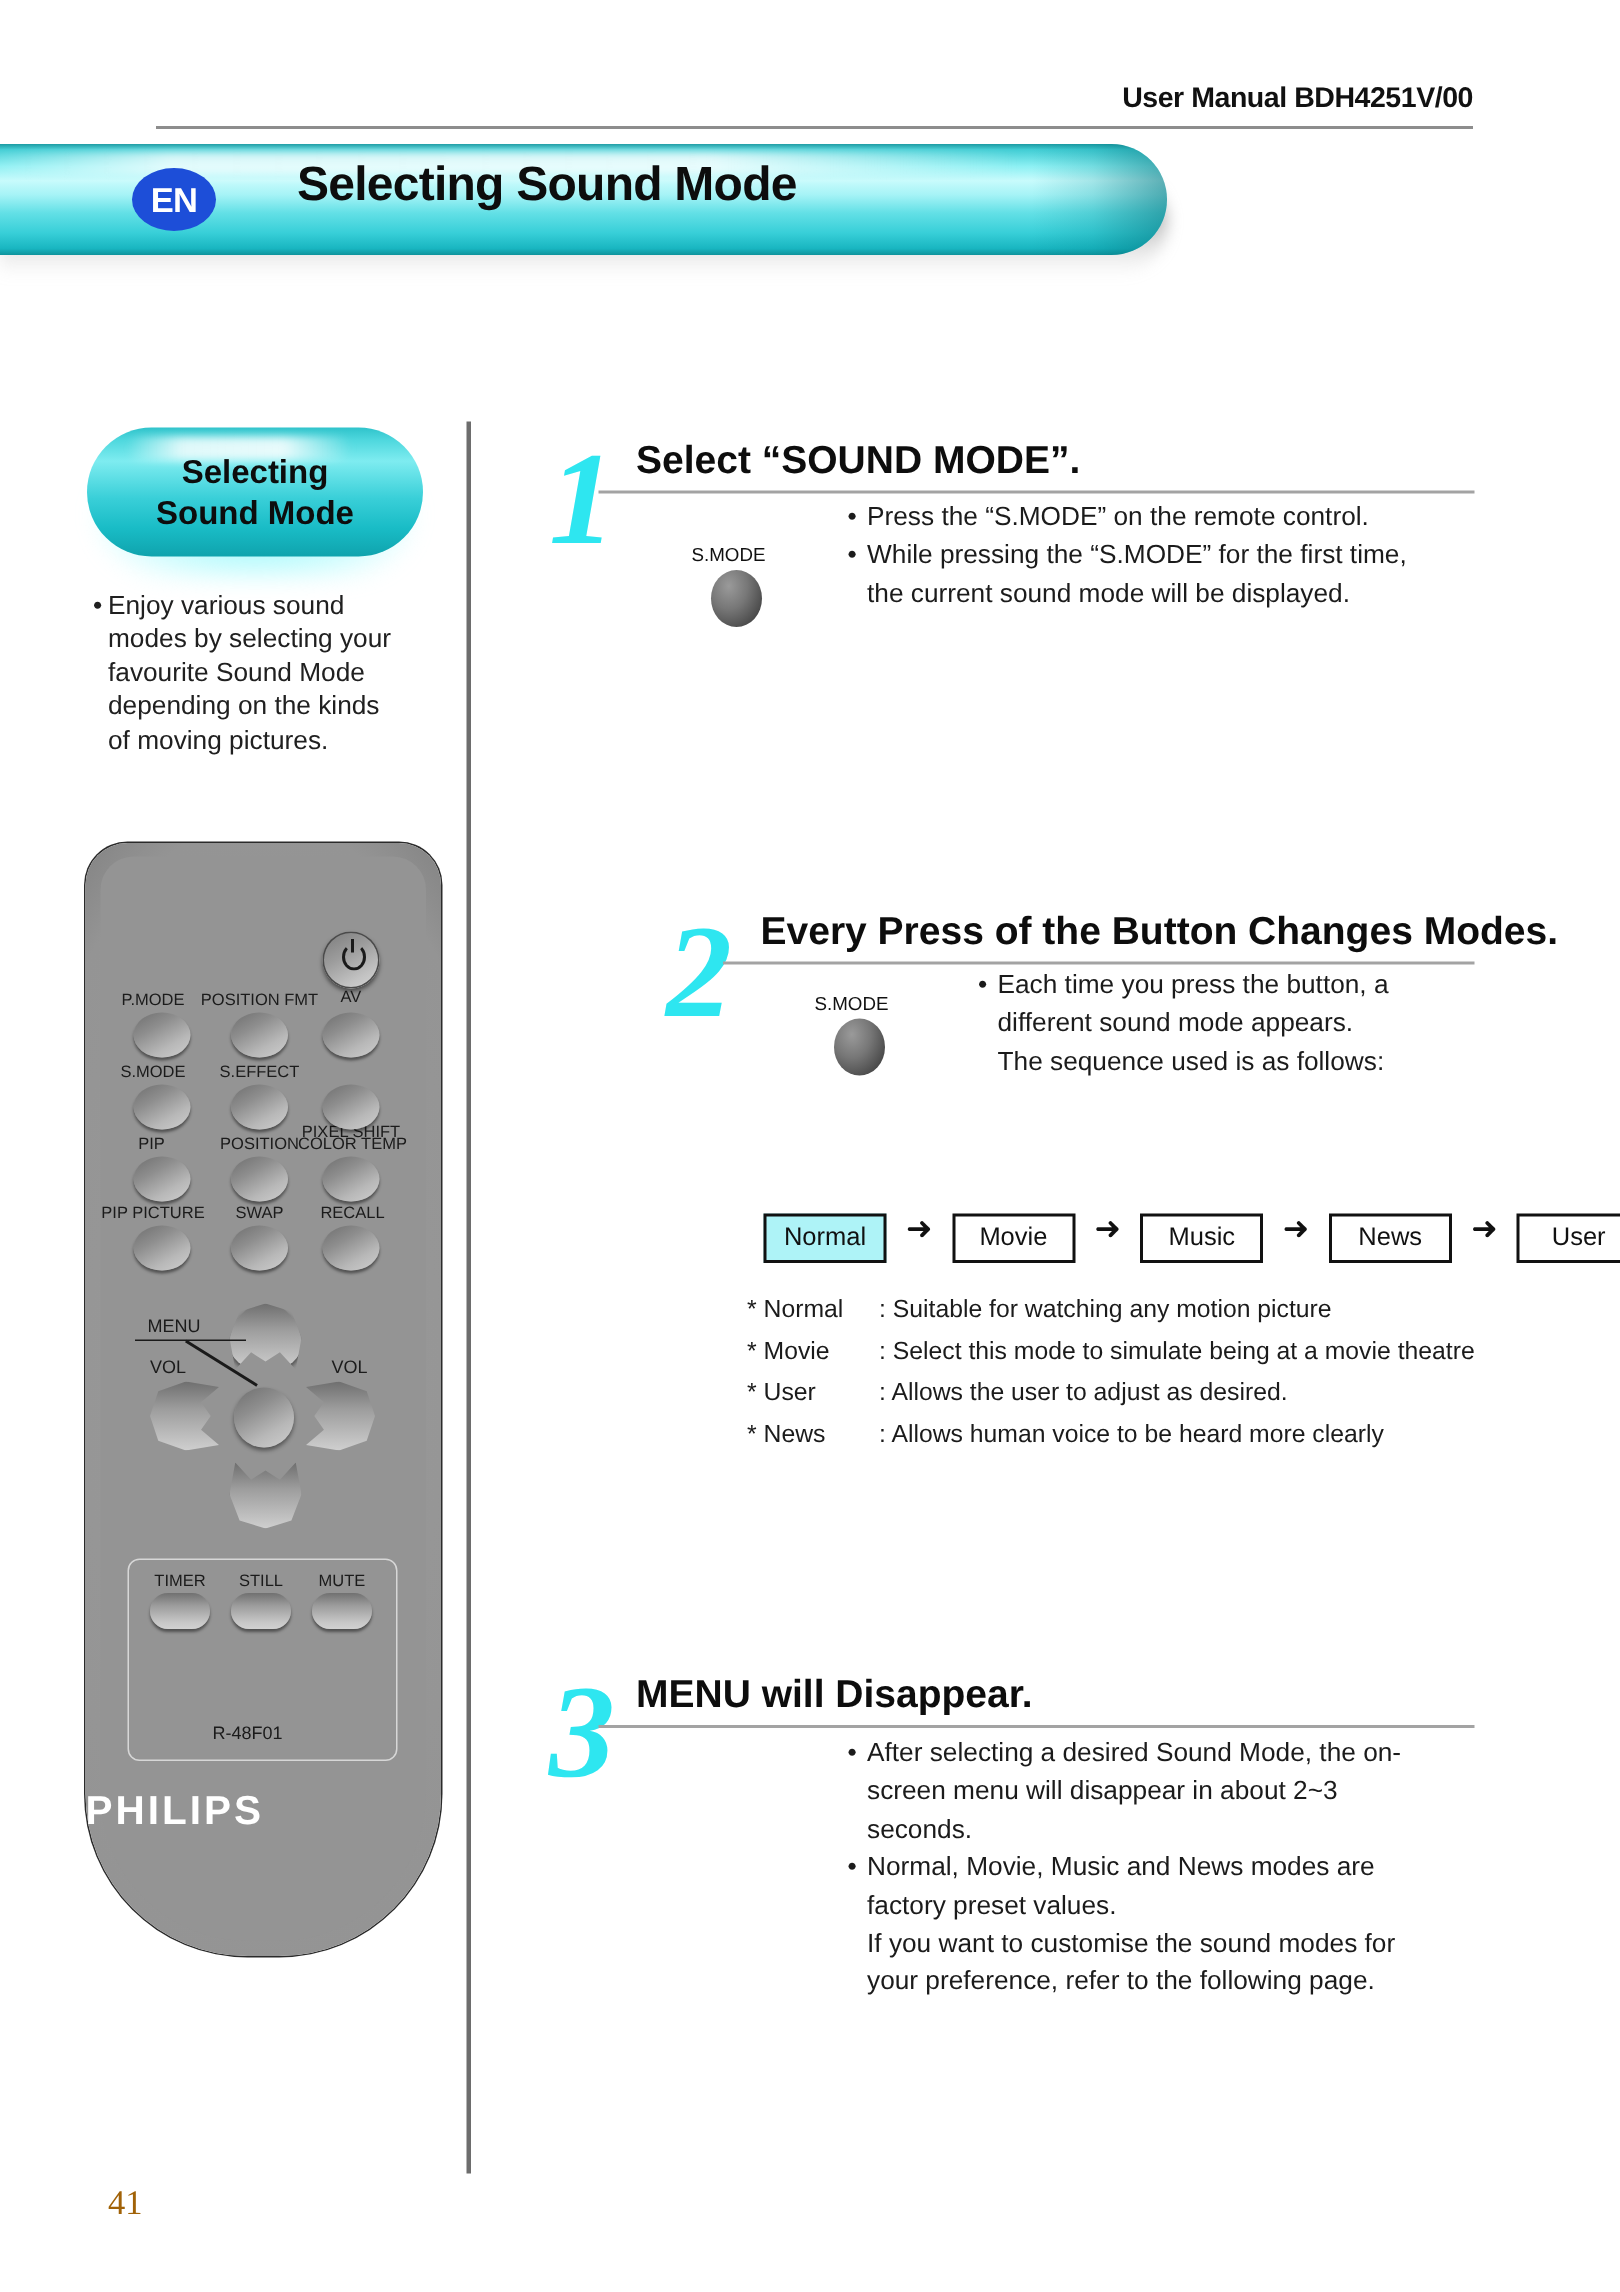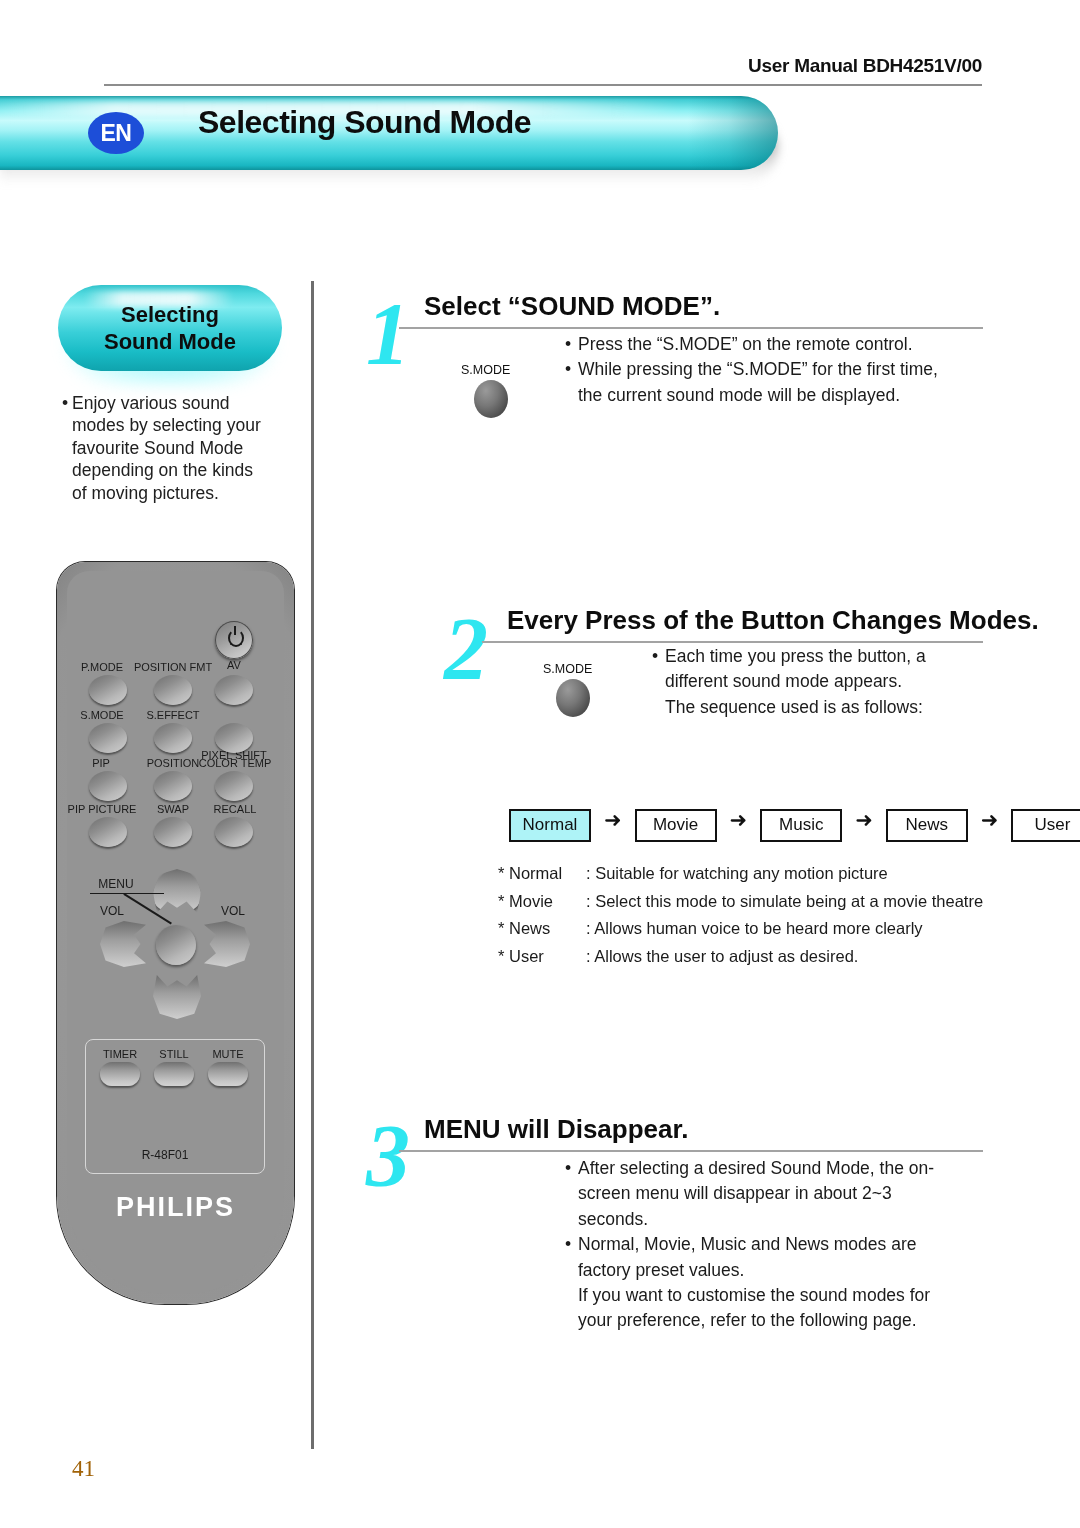--- a/index.html
+++ b/index.html
@@ -371,21 +371,21 @@
     width: 160px;
     text-align: center;
     font-size: 12px;
     color: #1b1b1b;
   }
   .philips-logo {
     position: absolute;
     left: 57px;
     top: 1192px;
     width: 237px;
-    text-align: center;
+    text-align: left;
     font-size: 27px;
     font-weight: bold;
     letter-spacing: 2px;
     color: #ffffff;
   }
 
   
   .step-num {
     position: absolute;
     font-family: "Liberation Serif", serif;
@@ -612,26 +612,26 @@
 <div class="mode-defs">
   <div class="row">
     <div class="k">* Normal</div>
     <div class="v">: Suitable for watching any motion picture</div>
   </div>
   <div class="row">
     <div class="k">* Movie</div>
     <div class="v">: Select this mode to simulate being at a movie theatre</div>
   </div>
   <div class="row">
+    <div class="k">* User</div>
+    <div class="v">: Allows the user to adjust as desired.</div>
+  </div>
+  <div class="row">
     <div class="k">* News</div>
     <div class="v">: Allows human voice to be heard more clearly</div>
-  </div>
-  <div class="row">
-    <div class="k">* User</div>
-    <div class="v">: Allows the user to adjust as desired.</div>
   </div>
 </div>
 
 <div class="step-num" style="left:366px; top:1112px;">3</div>
 <div class="step-head" style="left:424px; top:1114px;">MENU will Disappear.</div>
 <div class="step-rule" style="left:399px; top:1150px; width:584px;"></div>
 <div class="step-body" style="left:565px; top:1156px; width:400px;">
   <div class="li"><span class="bullet">•</span><span>After selecting a desired Sound Mode, the on-screen menu will disappear in about 2~3 seconds.</span></div>
   <div class="li"><span class="bullet">•</span><span>Normal, Movie, Music and News modes are factory preset values.</span></div>
   <div class="cont">If you want to customise the sound modes for your preference, refer to the following page.</div>

